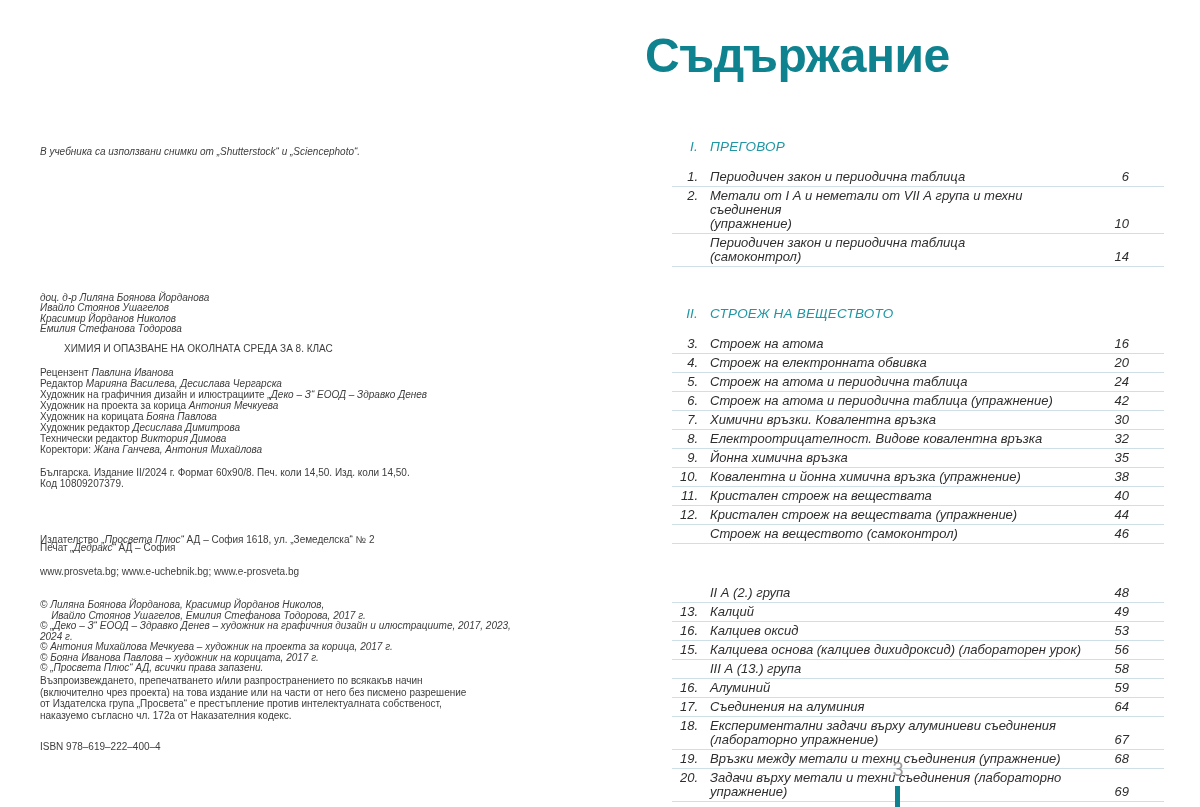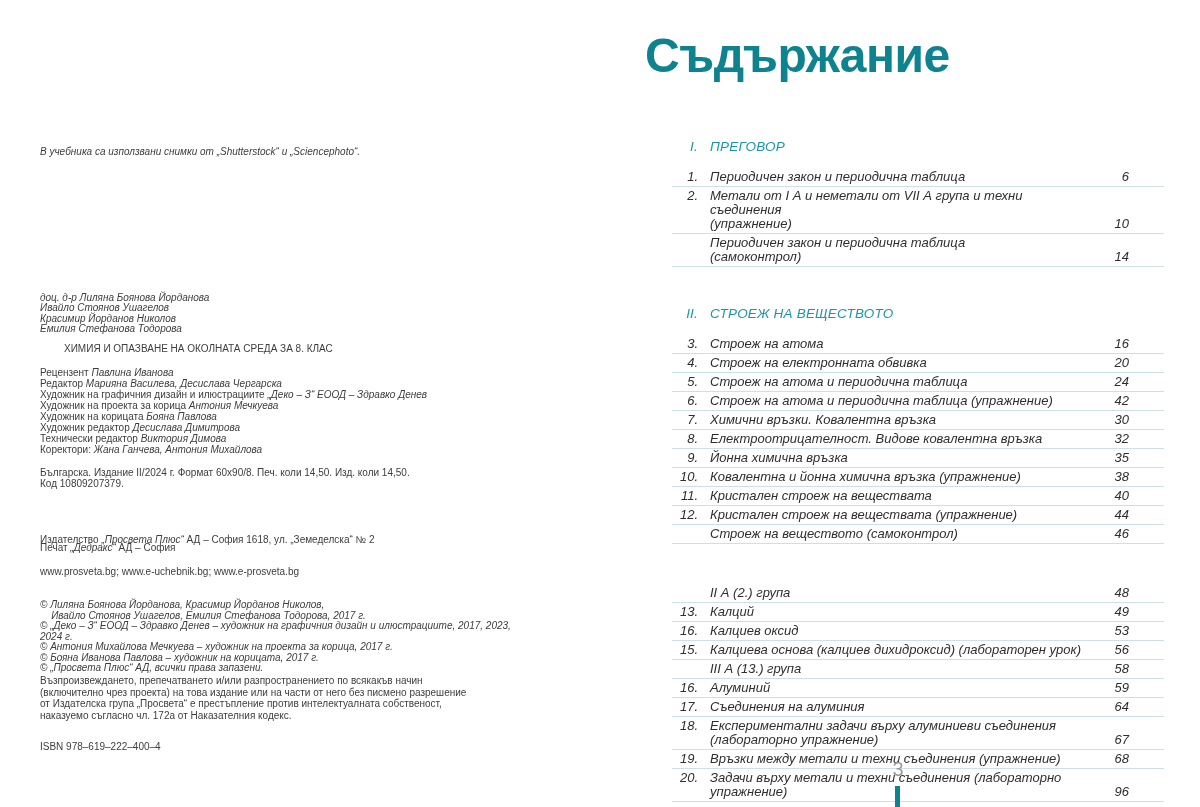--- a/index.html
+++ b/index.html
@@ -240,19 +240,19 @@
         <div class="toc-text">
           <div>Връзки между метали и техни съединения (упражнение)</div>
         </div>
         <div class="toc-page">68</div>
       </div>
       <div class="toc-row">
         <div class="toc-num">20.</div>
         <div class="toc-text">
           <div>Задачи върху метали и техни съединения (лабораторно упражнение)</div>
         </div>
-        <div class="toc-page">96</div>
+        <div class="toc-page">69</div>
       </div>
     </div>
   </div>
 
 <div id="footer-num">3</div>
 <div id="footer-bar"></div>
 
 </body></html>

